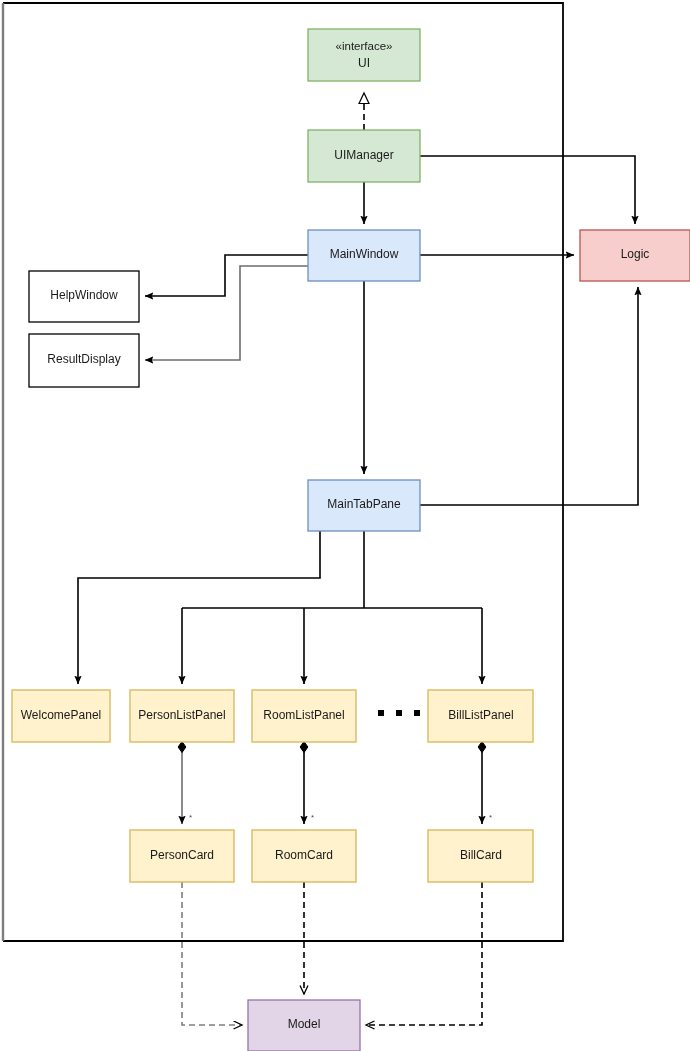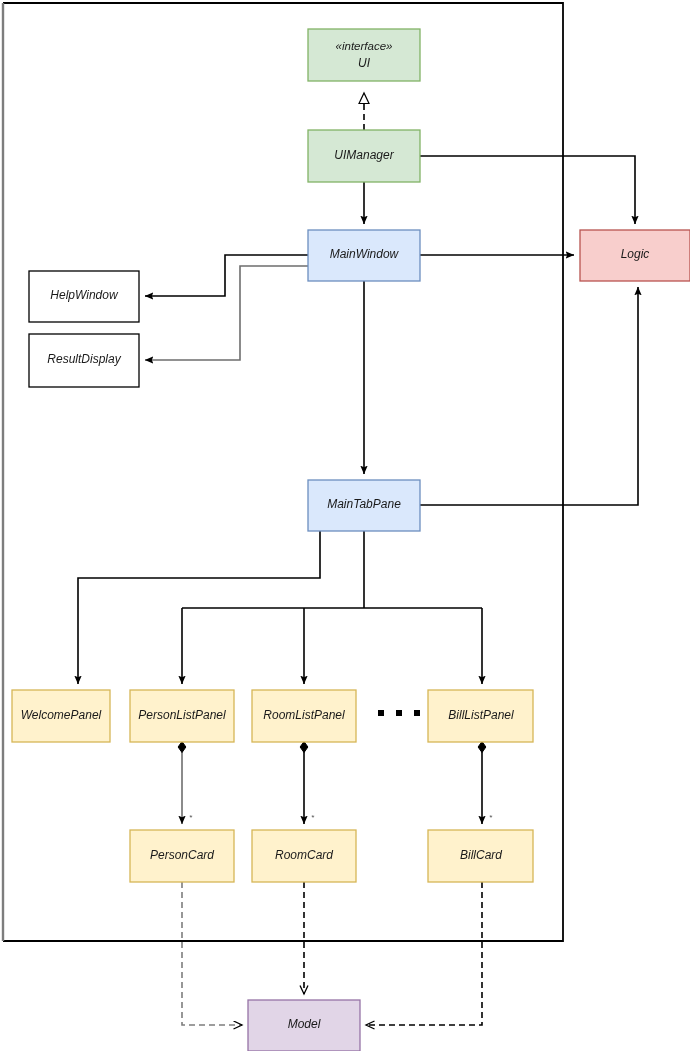--- a/index.html
+++ b/index.html
@@ -10,21 +10,20 @@
   body {
     width: 690px;
     height: 1051px;
     font-family: "Liberation Sans", sans-serif;
     overflow: hidden;
   }
   #diagram-root {
     position: relative;
     width: 690px;
     height: 911px;
-    font-style: italic;
   }
   svg.diagram {
     display: block;
     width: 690px;
     height: 1051px;
   }
   .node-label {
     font-family: "Liberation Sans", sans-serif;
     font-size: 12px;
     fill: #1a1a1a;

